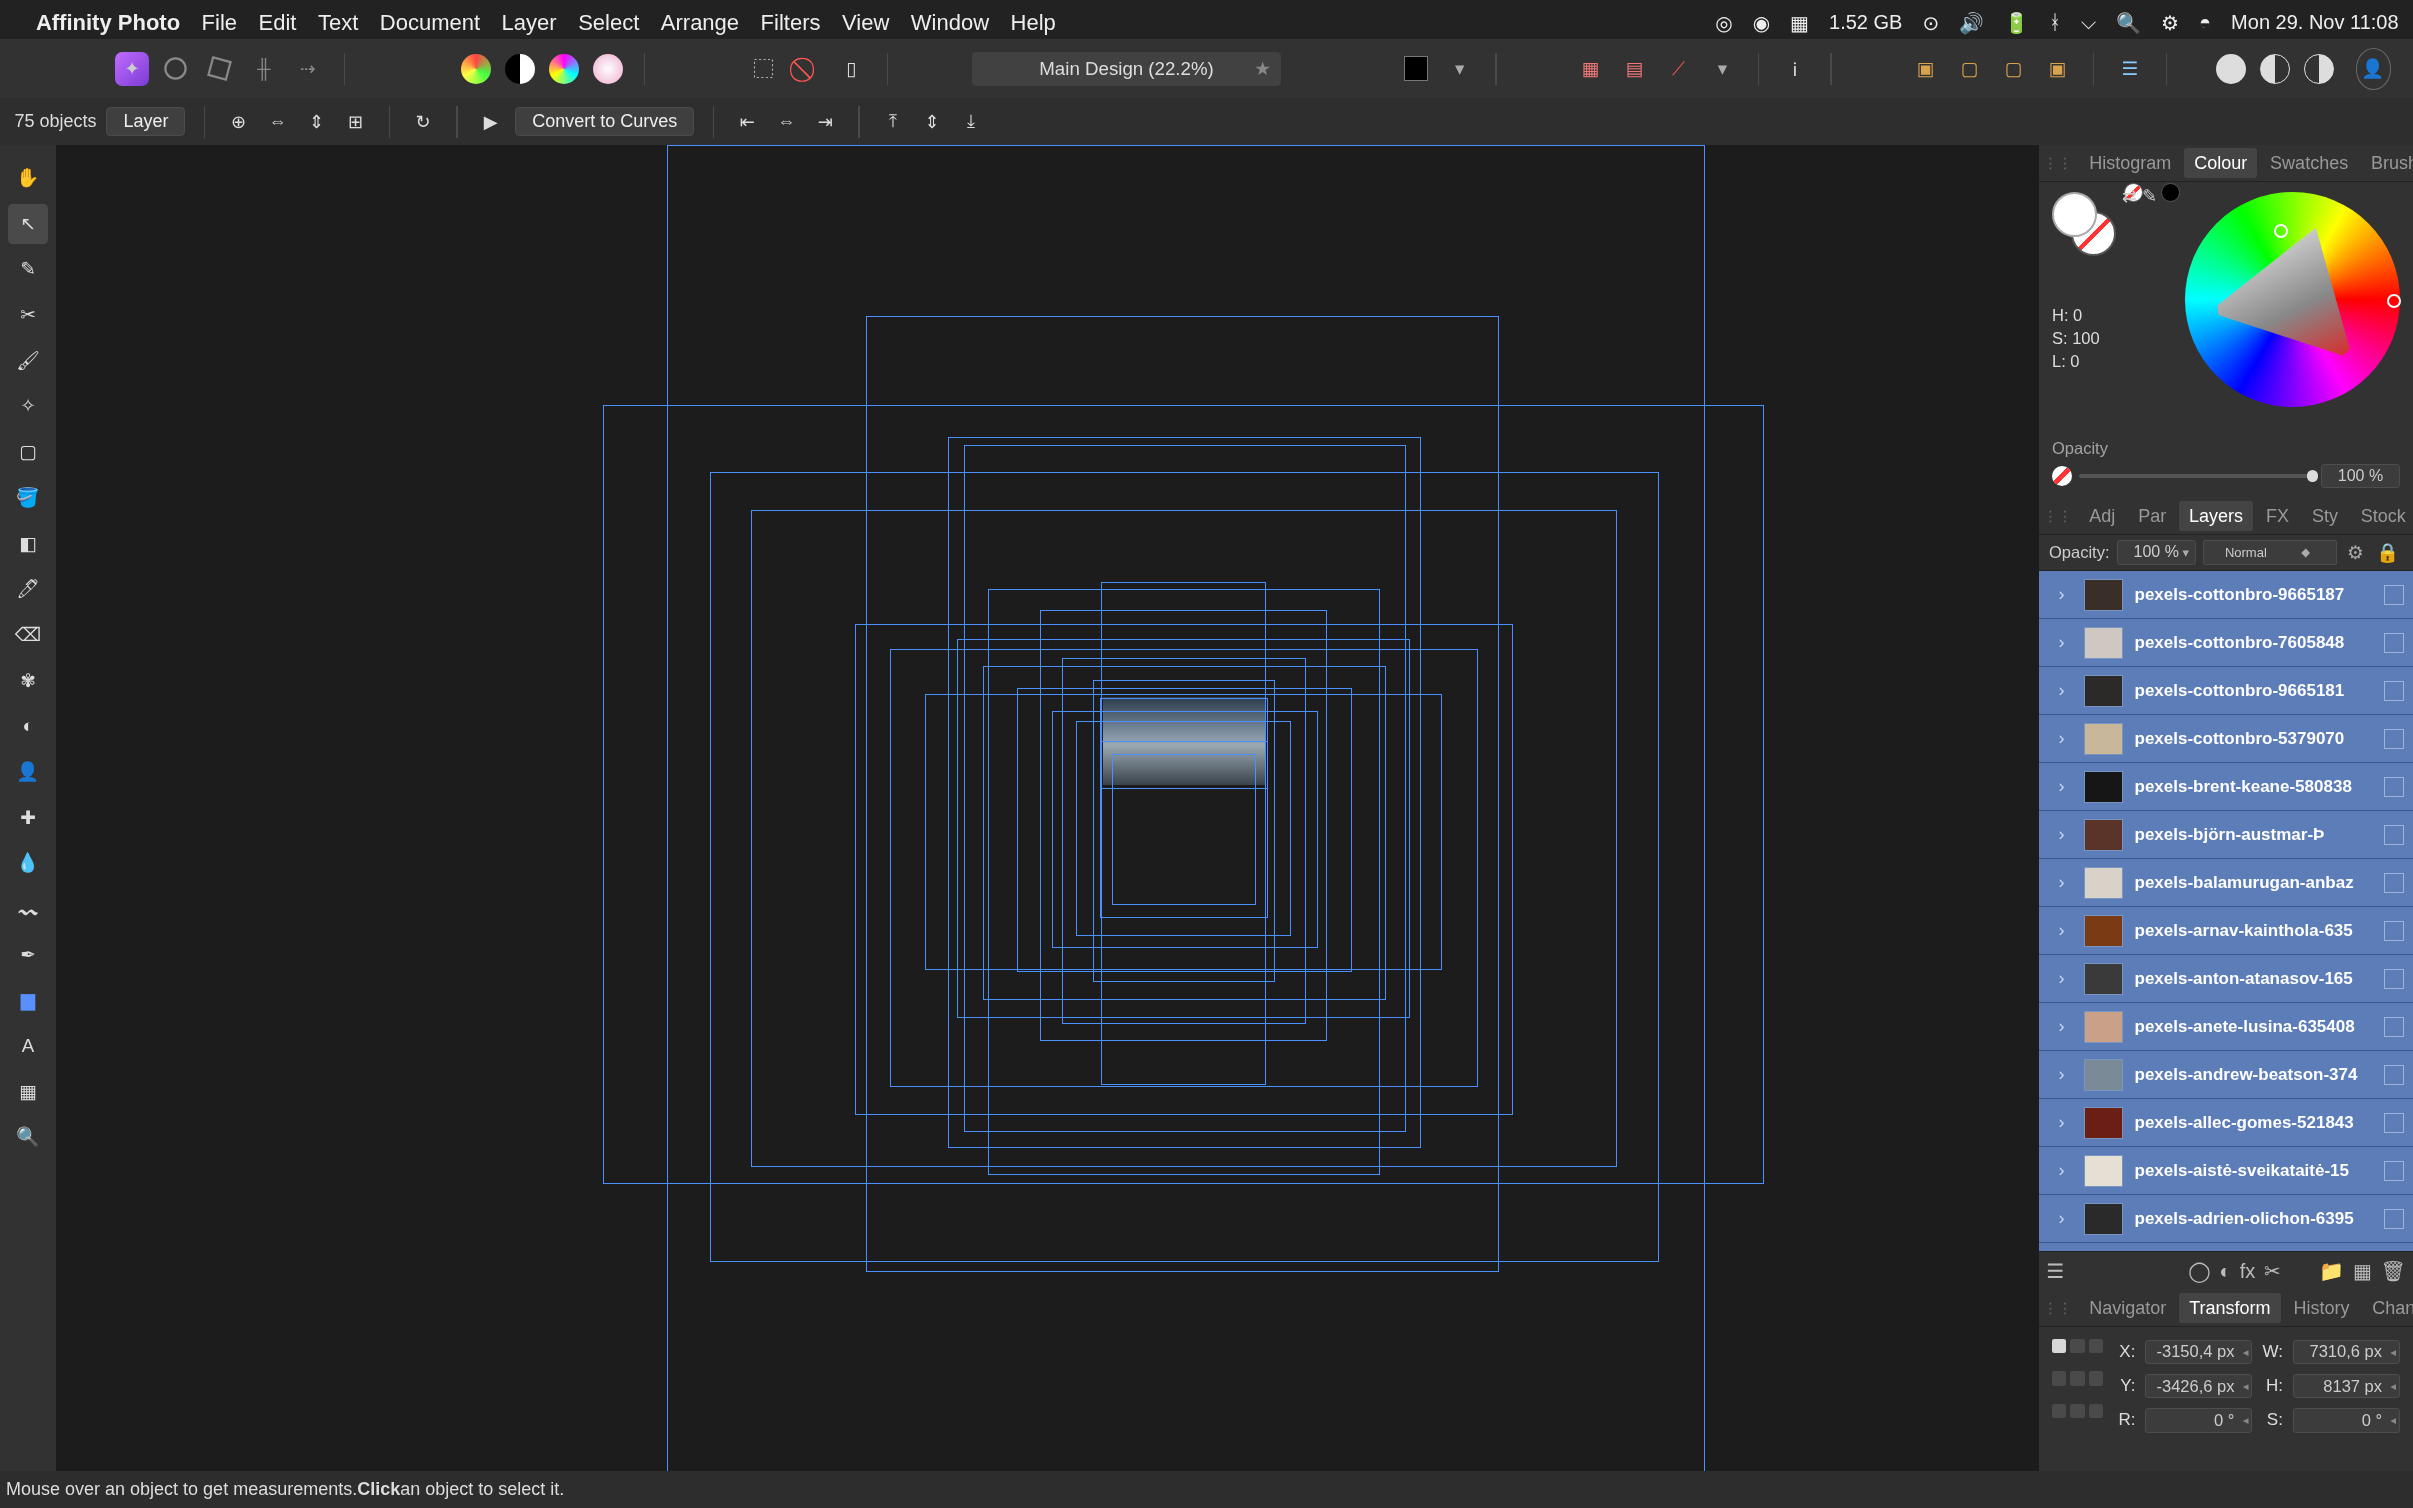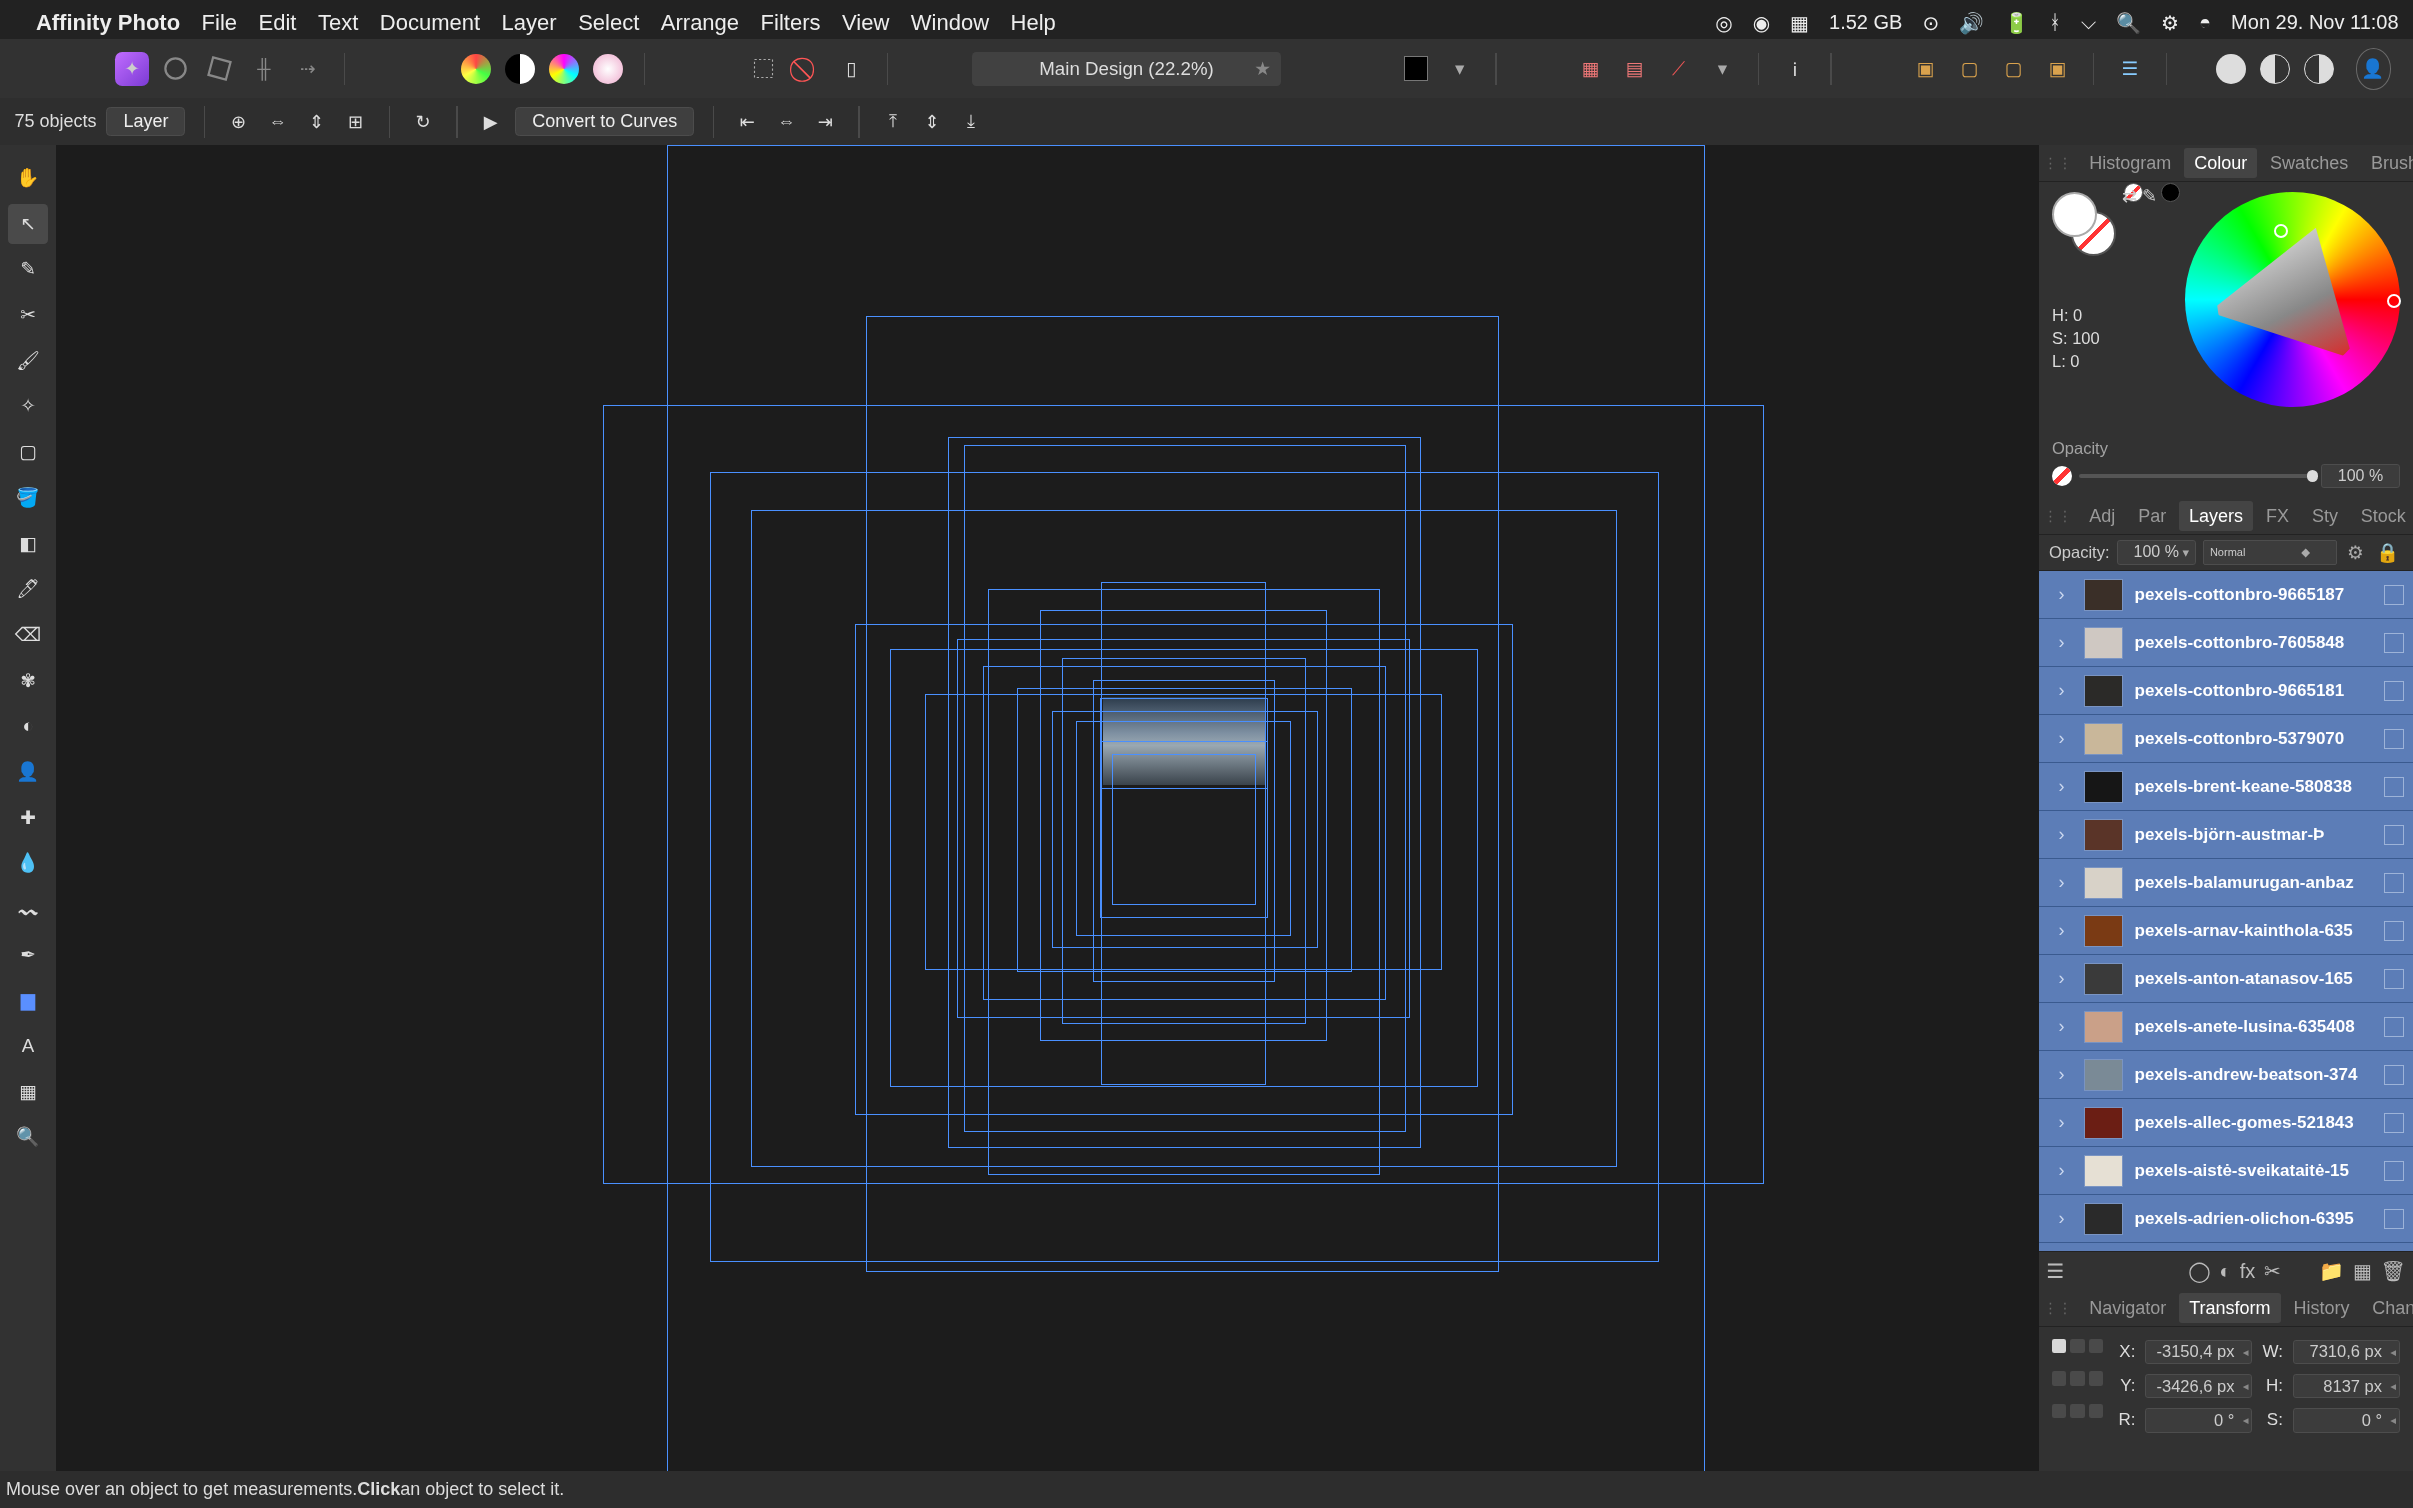--- a/index.html
+++ b/index.html
@@ -78,21 +78,21 @@
 .pct-box { width:79px; height:24.4px; background:#3c3c3c; border:0.7px solid #4d4d4d; border-radius:2.9px; display:flex;align-items:center;justify-content:center;font-size:16px; }
 .diag-chip{width:20px;height:20px;border-radius:50%;background:#fff;position:relative;}
 .diag-chip::after{content:'';position:absolute;inset:0;border-radius:50%;background:linear-gradient(135deg,transparent 42%,#f33 42% 58%,transparent 58%);}
 
 
 .layers-panel { flex:1; display:flex; flex-direction:column; min-height:0; }
 .layers-top { display:flex; align-items:center; height:36px; padding:0 10px; gap:7.2px; border-bottom:0.7px solid #222; }
 .layers-top .lbl { color:#ccc; font-size:16.5px; }
 .layers-top .opv { width:79px; height:24.4px; background:#3c3c3c; border:0.7px solid #4d4d4d; border-radius:2.9px; display:flex;align-items:center;justify-content:center;font-size:16px; position:relative;}
 .layers-top .opv::after{content:'▾'; position:absolute; right:5.7px; color:#aaa; font-size:13px;}
-.layers-top .blend { flex:1; height:24.4px; background:#3c3c3c; border:0.7px solid #4d4d4d; border-radius:2px; display:flex;align-items:center;padding:0 6px;font-size:11px; position:relative;}
+.layers-top .blend { flex:1; height:24.4px; background:#3c3c3c; border:0.7px solid #4d4d4d; border-radius:2px; display:flex;align-items:center;padding:0 21px;font-size:13px; position:relative;}
 .layers-top .blend::after{content:'◆'; position:absolute; right:26px; color:#aaa; font-size:11.5px;}
 .layers-top .cog, .layers-top .lock { color:#aaa; font-size:18.7px; padding:0 2.9px;}
 .layer-list { flex:1; overflow-y:auto; }
 .layer { height:48px; background:#5c7db7; border-bottom:0.7px solid #3a5a8f; display:flex; align-items:center; padding:0 8.6px 0 0; }
 .layer .indent { width:45px; display:flex;align-items:center;justify-content:center;color:#cbd8ef;}
 .layer .thumb { width:39px; height:32px; background:#222; margin-right:11.5px; border:0.7px solid #7a94c2; background-size:cover; }
 .layer .name { flex:1; color:#fff; font-weight:600; font-size:17px; white-space:nowrap; overflow:hidden; text-overflow:ellipsis; }
 .layer .vis { width:20px; height:20px; border:1.4px solid #9db3d8; margin-left:5.7px; }
 .layers-bottom { height:39px; border-top:0.7px solid #222; display:flex; align-items:center; padding:0 7.2px; gap:8.6px; color:#bbb; }
 .layers-bottom .spacer { flex:1; }

